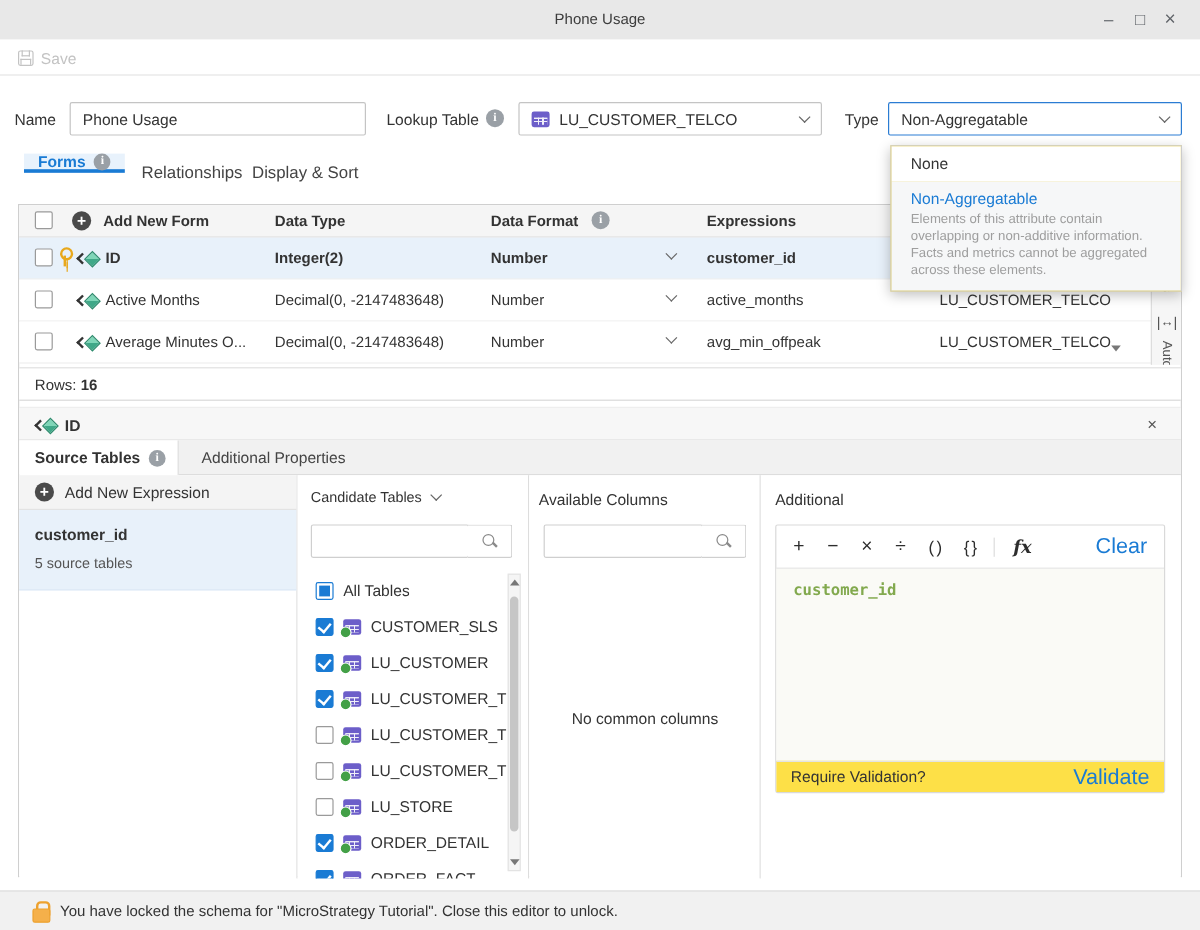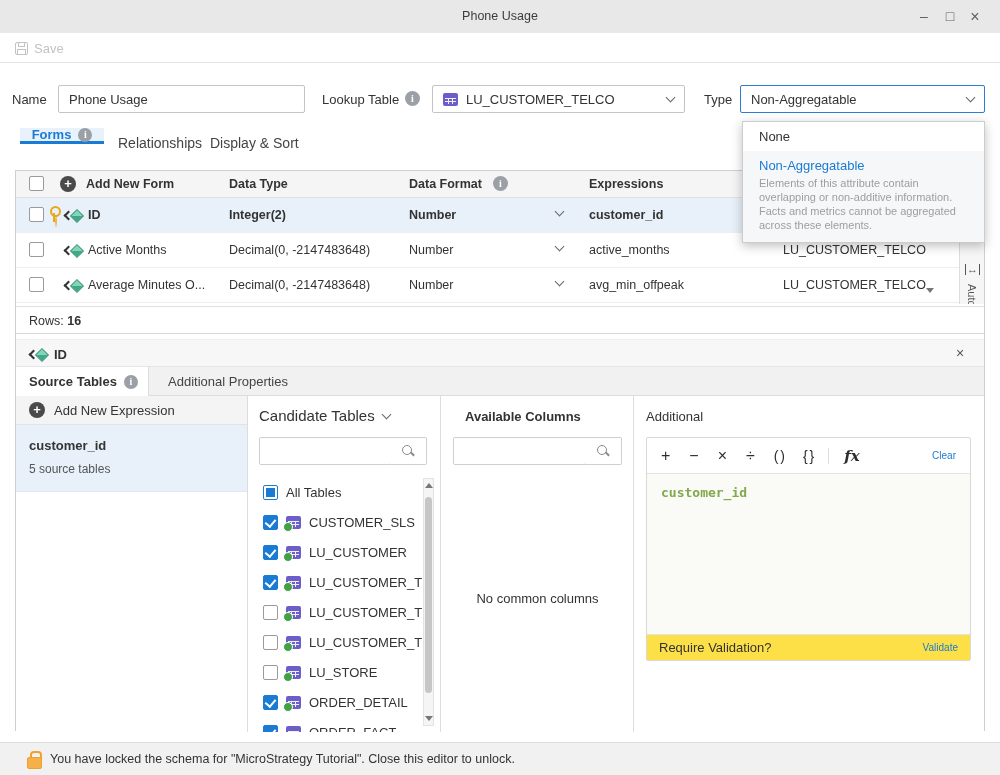--- a/index.html
+++ b/index.html
@@ -91,21 +91,21 @@
   .sbar { background:#f5f5f5; border:1px solid #e3e3e3; }
   .sbar-thumb { background:#c6c6c6; border-radius:4px; }
   .tri-up { width:0; height:0; border-left:4px solid transparent; border-right:4px solid transparent; border-bottom:5px solid #777; }
   .tri-down { width:0; height:0; border-left:4px solid transparent; border-right:4px solid transparent; border-top:5px solid #777; }
 
   .exp-box { border:1px solid #d9d9d9; border-radius:2px; background:#fff; }
   .exp-toolbar { height:36px; border-bottom:1px solid #e3e3e3; display:flex; align-items:center; padding:0 14px; gap:19px; }
   .op { font-size:16px; color:#2d2d2d; }
   .op-fx { font-family:"DejaVu Serif",serif; font-style:italic; font-weight:bold; font-size:15px; }
   .op-div { width:1px; height:16px; background:#ddd; margin:0 -4px; }
-  .link { color:#1a7bd4; font-size:10px; }
+  .link { color:#1a7bd4; font-size:18px; }
   .exp-editor { height:160px; background:#fafaf6; padding:11px 14px; font-family:"DejaVu Sans Mono",monospace; font-size:13px; font-weight:bold; color:#82a94e; }
   .exp-footer { height:26px; background:#fde047; border-top:1px solid #e3e3e3; display:flex; align-items:center; justify-content:space-between; padding:0 12px; }
 
   
   .dropdown { left:742px; top:121px; width:243px; background:#fde047; border:1px solid #ccc; box-shadow:0 3px 10px rgba(0,0,0,.25); z-index:50; }
   .dd-item { height:29px; line-height:29px; padding:0 16px; font-size:13px; color:#333; background:#fff; }
   .dd-item-sel { background:#f6f7f8; padding:7px 16px 10px 16px; }
   .dd-item-sel .dd-title { color:#1a7bd4; font-size:13px; margin-bottom:3px; }
   .dd-desc { color:#9e9e9e; font-size:11px; line-height:14px; width:216px; }
 
@@ -244,21 +244,21 @@
         <span style="font-size:13px;">Add New Expression</span>
       </div>
       <div class="sel-item" style="height:67px; padding:13px 0 0 13px;">
         <div class="bold" style="font-size:13px;">customer_id</div>
         <div style="font-size:12px; color:#555; margin-top:9px;">5 source tables</div>
       </div>
     </div>
 
     <div class="abs panel clip" style="left:232px; width:193px; border-right:1px solid #ddd;">
       <div class="abs flex" style="left:11px; top:11px; gap:8px;">
-        <span style="font-size:15px;">Candidate Tables</span>
+        <span style="font-size:12px;">Candidate Tables</span>
         <span class="chev"></span>
       </div>
       <input class="abs search-box" style="left: 11px; top: 41px; width: 132px; height: 28px; padding: 0px 8px; font-size: 13px;">
       <div class="abs search-btn" style="left:142px; top:41px; width:37px; height:28px;">
         <span class="mag-icon"></span>
       </div>
 
       <div class="abs" style="left:15px; top:81px; width:160px;">
         <div class="list-item">
           <span class="cb indeterminate"></span>
@@ -307,21 +307,21 @@
       </div>
 
       <div class="abs sbar" style="left:175px; top:82px; width:11px; height:248px;">
         <div class="abs tri-up" style="left:1px; top:4px;"></div>
         <div class="abs sbar-thumb" style="left:1px; top:18px; width:7px; height:196px;"></div>
         <div class="abs tri-down" style="left:1px; top:237px;"></div>
       </div>
     </div>
 
     <div class="abs panel" style="left:425px; width:193px; border-right:1px solid #ddd;">
-      <div class="abs" style="left:24px; top:13px; font-size:13px;font-weight:bold;">Available Columns</div>
+      <div class="abs" style="left:8px; top:13px; font-size:13px;">Available Columns</div>
       <input class="abs search-box" style="left: 12px; top: 41px; width: 133px; height: 28px; padding: 0px 8px; font-size: 13px;">
       <div class="abs search-btn" style="left:144px; top:41px; width:37px; height:28px;">
         <span class="mag-icon"></span>
       </div>
       <div class="abs" style="left:0; top:195px; width:193px; text-align:center; font-size:13px; color:#333;">No common columns</div>
     </div>
 
     <div class="abs panel" style="left:618px; width:350px;">
       <div class="abs" style="left:12px; top:13px; font-size:13px;">Additional</div>
       <div class="abs exp-box" style="left:12px; top:41px; width:325px; height:224px;">

